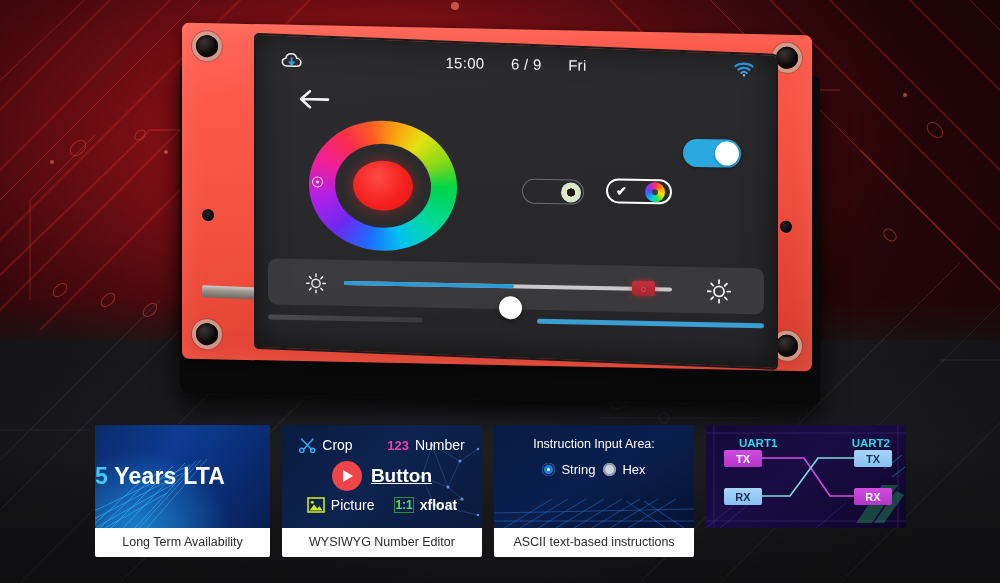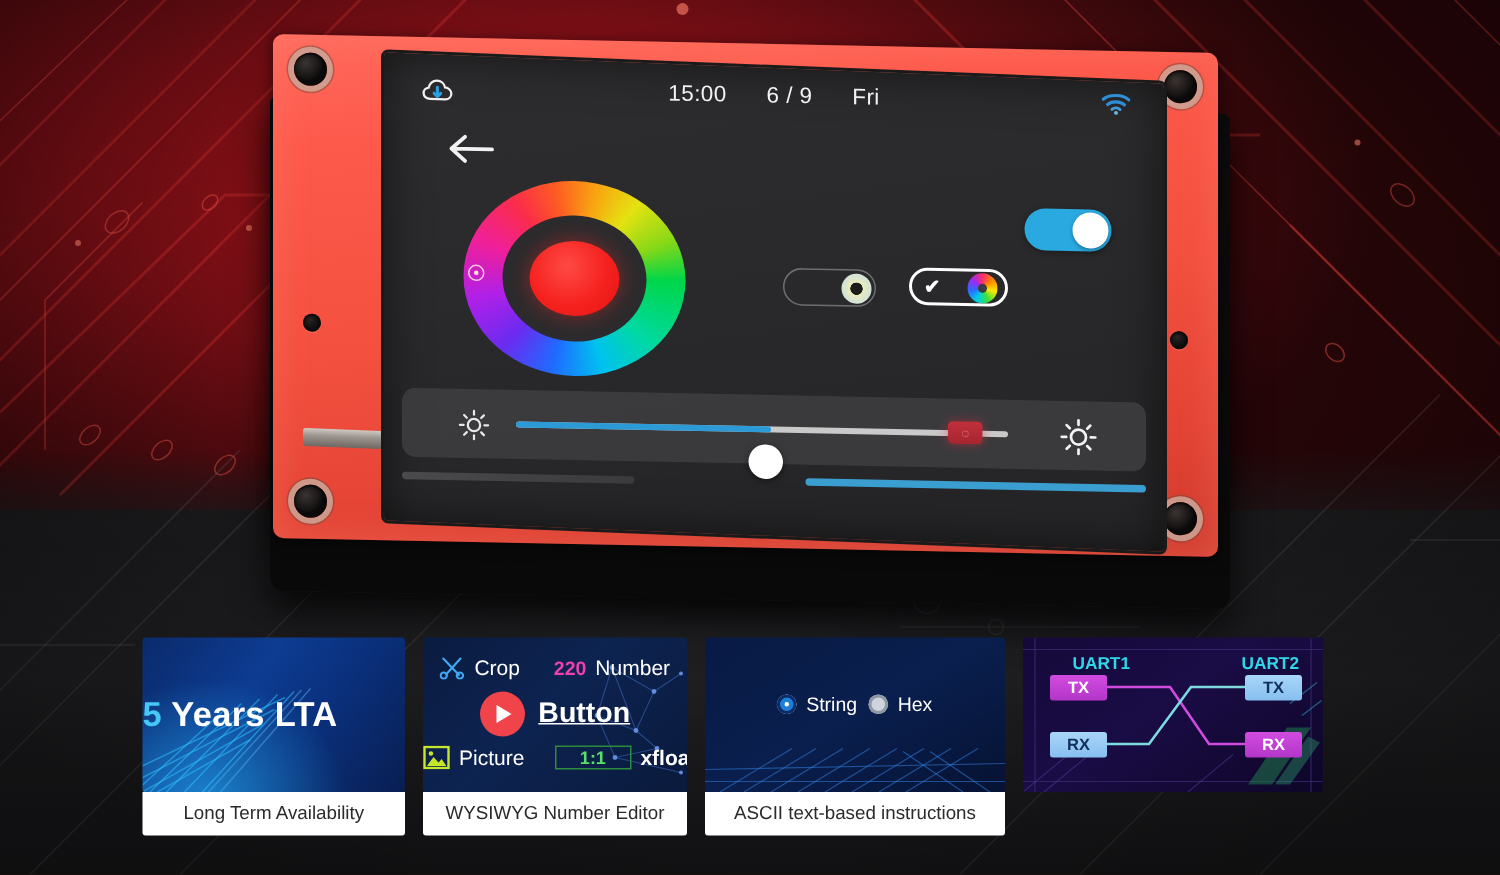--- a/index.html
+++ b/index.html
@@ -195,21 +195,21 @@
   }
   .red-badge span { color:rgba(255,190,190,.85); font-size:9px; }
 
   .botbar { position:absolute; height:5px; border-radius:3px; }
   .bb-left { left:12px; top:274px; width:155px; background:linear-gradient(90deg,#4a4a4c,#3a3a3c); }
   .bb-right{ left:281px; top:273px; width:227px; background:#3a9fd0; }
 
   
   #cards { position:absolute; left:95px; top:425px; width:845px; height:135px; display:flex; gap:12px; }
   .card { width:175px; display:flex; flex-direction:column; }
-  .card.c2 { width:176px; }
+  .card.c2 { width:200px; }
   .card.c3 { width:200px; }
   .card.c4 { width:200px; }
   .card-top {
     height:103px; border-radius:2px; position:relative; overflow:hidden;
   }
   .card-label {
     background:#fff; color:#2b2b2b; font-size:12.5px; text-align:center;
     padding:7px 0 8px; border-radius:0 0 2px 2px;
   }
 
@@ -218,28 +218,28 @@
   .c1-glow { position:absolute; left:-20px; bottom:-42px; width:160px; height:120px;
     background:radial-gradient(ellipse at 40% 70%, rgba(40,190,255,.55) 0%, rgba(20,120,220,0) 68%); }
   .c1-txt { position:absolute; left:0; right:0; top:38px; text-align:left;
     font-size:23px; font-weight:bold; color:#fff; letter-spacing:.2px; }
   .c1-txt b.num { color:#44c8f5; }
 
   
   .c2-top { background:linear-gradient(135deg,#0a1b40 0%,#0d2350 45%,#0a1a3c 100%); }
   .c2-row { position:absolute; left:0; right:0; display:flex; justify-content:space-around; align-items:center; color:#fff; }
   .c2-r1 { top:12px; font-size:14px; }
-  .c2-r3 { top:72px; font-size:14px; }
+  .c2-r3 { top:72px; font-size:14px;justify-content:center; }
   .c2-mid { position:absolute; left:0; right:0; top:36px; display:flex; justify-content:center; align-items:center; gap:9px; }
   .c2-mid .blabel { color:#fff; font-size:19px; font-weight:bold;text-decoration:underline; }
   .playbtn { width:30px; height:30px; border-radius:50%; background:#f0444a; display:flex; align-items:center; justify-content:center; }
   .playbtn i { width:0;height:0;border-left:10px solid #fff;border-top:6px solid transparent;border-bottom:6px solid transparent;margin-left:3px;display:block; }
   .cell { display:flex; align-items:center; gap:6px; }
   .num123 { color:#ef3fb0; font-weight:bold; font-size:13px; }
-  .ratio11 { color:#56e06a; font-weight:bold; font-size:12px; border:1.4px solid #2d8b3c; padding:0 16px;margin-left:20px; }
+  .ratio11 { color:#56e06a; font-weight:bold; font-size:12px; border:1.4px solid #2d8b3c; padding:0 0;margin-left:20px; }
 
   
   .c3-top { background:linear-gradient(150deg,#081a44 0%,#0a1f4e 50%,#061233 100%); }
   .c3-title { position:absolute; left:0; right:0; top:12px; text-align:center; color:#fff; font-size:12.5px; }
   .c3-radios { position:absolute; left:0; right:0; top:37px; display:flex; justify-content:center; gap:8px; color:#fff; font-size:13px; }
   .radio { width:13px; height:13px; border-radius:50%; display:inline-block; margin-right:6px; vertical-align:-2px; }
   .radio.on { background:#fff; box-shadow:inset 0 0 0 2px #0d2a66, inset 0 0 0 5px #1d7fd6; }
   .radio.off{ background:#cfd4dc; box-shadow:inset 0 0 0 2px #8e97a6; }
   .c3-input {
     position:absolute; left:24px; top:62px; width:152px; height:25px;
@@ -500,21 +500,21 @@
               <g stroke="#3fa9f5" stroke-width="1.4" fill="none" stroke-linecap="round">
                 <path d="M2.5 1 L13 12"></path>
                   <path d="M14 1 L4.5 11.5"></path>
               </g>
               <circle cx="2.8" cy="12.4" r="2.1" fill="none" stroke="#3fa9f5" stroke-width="1.4"></circle>
               <circle cx="13.6" cy="12.4" r="2.1" fill="none" stroke="#3fa9f5" stroke-width="1.4"></circle>
             </svg>
             <span>Crop</span>
           </span>
           <span class="cell">
-            <span class="num123">220</span>
+            <span class="num123">123</span>
             <span>Number</span>
           </span>
         </div>
 
         <div class="c2-mid">
           <span class="playbtn">
               <i></i>
             </span>
           <span class="blabel">Button</span>
         </div>
@@ -548,20 +548,21 @@
               <path d="M80 103 L128 74"></path>
               <path d="M98 103 L146 74"></path>
             <path d="M116 103 L164 74"></path>
               <path d="M134 103 L182 74"></path>
             <path d="M0 96 L200 96"></path>
               <path d="M0 88 L200 84"></path>
             <path d="M190 103 L150 76"></path>
               <path d="M172 103 L132 76"></path>
           </g>
         </svg>
+        <div class="c3-title">Instruction Input Area:</div>
         <div class="c3-radios">
           <span>
             <i class="radio on"></i><span>String</span>
           </span>
           <span>
             <i class="radio off"></i><span>Hex</span>
           </span>
         </div>
       </div>
       <div class="card-label">ASCII text-based instructions</div>

